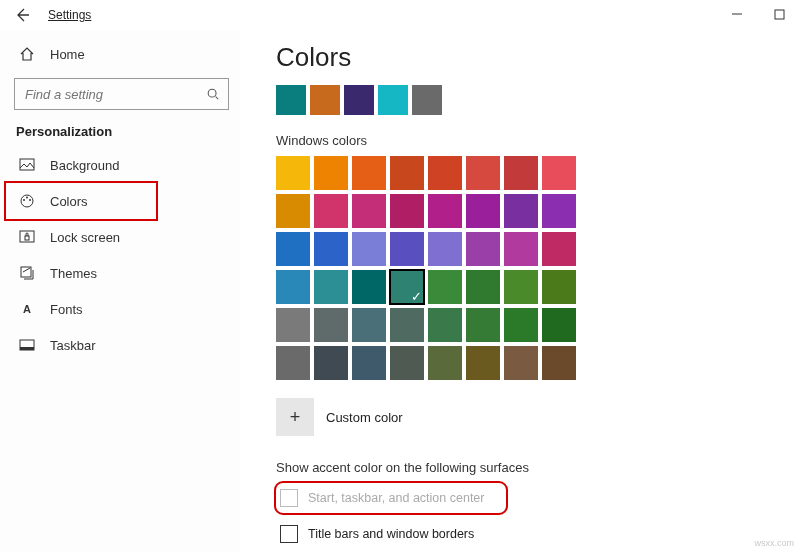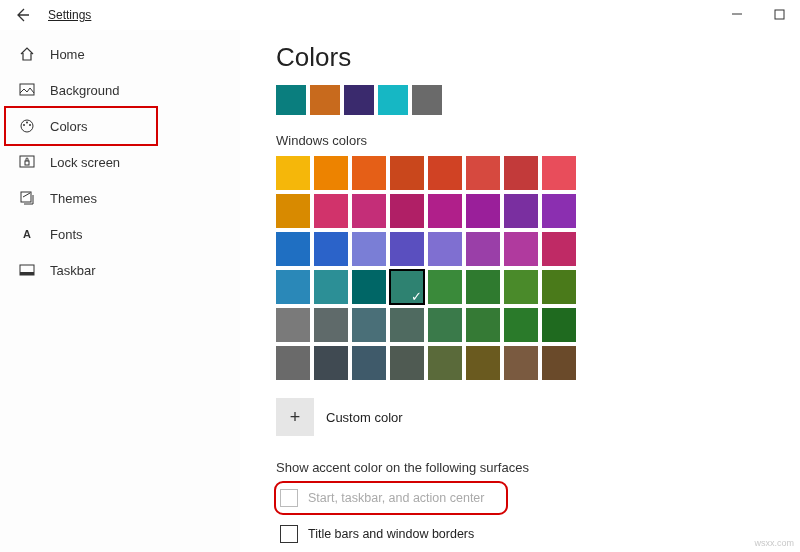--- a/index.html
+++ b/index.html
@@ -136,21 +136,31 @@
   <div class="sidebar">
     <div class="side-row">
       <span class="ico">
         <svg width="16" height="16" viewBox="0 0 16 16">
             <path d="M2 8 L8 2 L14 8 M4 7 V14 H12 V7" stroke="#333" stroke-width="1.2" fill="none"></path>
           </svg>
       </span>
       <span>Home</span>
     </div>
 
-
+    <div class="search">
+      <input placeholder="Find a setting" style="">
+      <span>
+        <svg width="14" height="14" viewBox="0 0 16 16">
+            <circle cx="7" cy="7" r="4.5" stroke="#555" stroke-width="1.2" fill="none"></circle>
+            <line x1="11" y1="11" x2="14" y2="14" stroke="#555" stroke-width="1.2"></line>
+          </svg>
+      </span>
+    </div>
+
+    <div class="section-label">Personalization</div>
 
     <div class="side-item">
       <span class="ico">
         <svg width="16" height="16" viewBox="0 0 16 16">
             <rect x="1" y="2" width="14" height="11" stroke="#333" fill="none"></rect>
             <path d="M1 11 L5 7 L8 10 L11 6 L15 11" stroke="#333" fill="none"></path>
           </svg>
       </span>
       <span>Background</span>
     </div>

